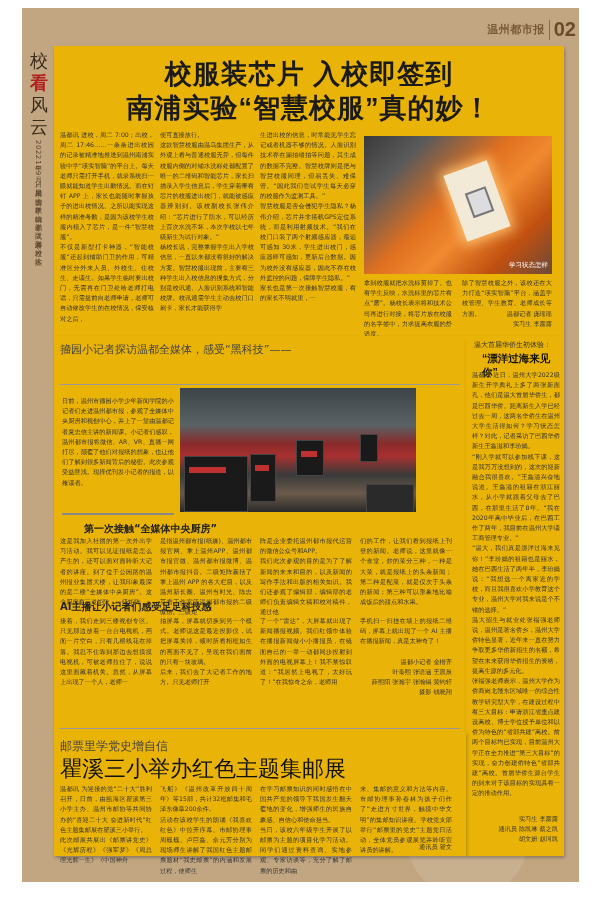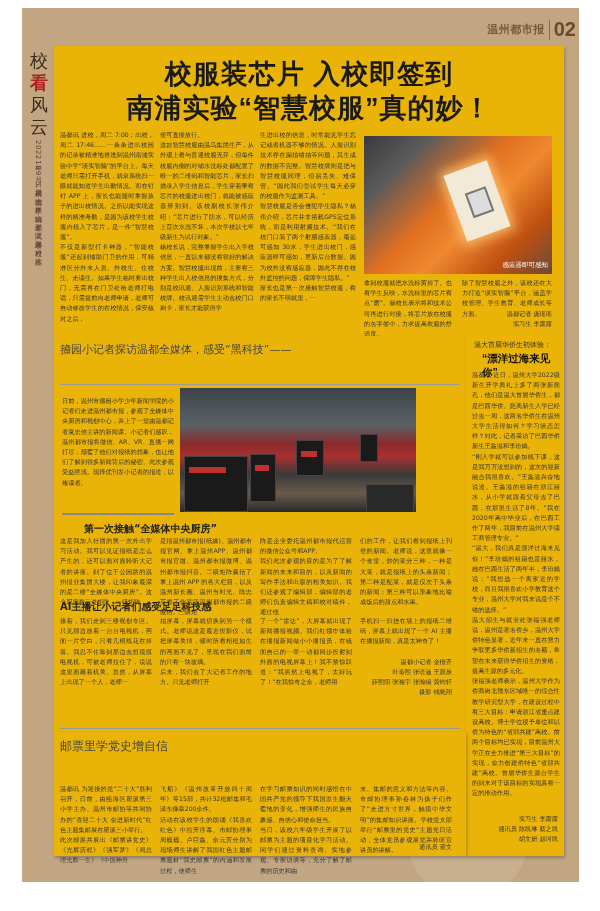--- a/index.html
+++ b/index.html
@@ -70,21 +70,21 @@
 这款智慧校服由温乌集团生产，从外观上看与普通校服无异，但每件校服内侧的对铺水洗标处都配置了唯一的二维码和智能芯片，家长扫描录入学生信息后，学生穿着带有芯片的校服进出校门，就能被感应器辨别到。该校副校长张伟介绍：“芯片进行了防水，可以经历上百次水洗不坏，本次学校以七年级新生为试行对象。”
 杨校长说，完整掌握学生出入学校信息，一直以来都没有很好的解决方案。智慧校服出现前，主要有三种学生出入校信息的搜集方式，分别是校讯通、人脸识别系统和智能校牌。校讯通需学生主动去校门口刷卡，家长才能获得学</div>
   <div class="col" style="left:206px;top:84px;width:96px;height:200px;white-space:pre-line;overflow:hidden;">生进出校的信息，时常能见学生忘记或者机器不够的情况。人脸识别技术存在漏拍错拍等问题，其生成的数据不完整。智慧校牌则是把与智慧校服同理，但易丢失、难保管。“因此我们尝试学生每天必穿的校服作为监测工具。”
 智慧校服是否会侵犯学生隐私？杨伟介绍，芯片并非搭载GPS定位系统，而是利用射频技术。“我们在校门口装了两个射频感应器，最远可感知 30米，学生进出校门，感应器即可感知，更新后台数据。因为校外没有感应器，因此不存在校外监控的问题，保障学生隐私。”
 家长也是第一次接触智慧校服，有的家长不明就里，一</div>
 
   <div class="photo photo-chip">
     <div class="chip-label-box">
         <div class="chip-core"></div>
       </div>
-    <div class="photo-cap">感应器即可感知</div>
+    <div class="photo-cap">学习状态怎样</div>
   </div>
 
   <div class="col" style="left:310px;top:232px;width:88px;white-space:pre-line;">拿到校服就把水洗标剪掉了。也有学生反映，水洗标里的芯片有点“磨”。杨校长表示将和技术公司再进行对接，将芯片放在校服的名字签中，力求提高衣服的舒适度。</div>
   <div class="col" style="left:408px;top:232px;width:90px;white-space:pre-line;">除了智慧校服之外，该校还在大力打造“瑛实智脑”平台，涵盖学校管理、学生教育、老师成长等方面。</div>
   <div class="byline" style="left:408px;top:263px;width:90px;">
     <div>温都记者 庞瑶瑶</div>
     <div>实习生 李露露</div>
   </div>
 </div>
 
@@ -141,20 +141,21 @@
 张福强老师表示，温州大学作为侨商岗北赣东区域唯一的综合性教学研究型大学，在建设过程中有三大目标：申请浙江省重点建设高校、博士学位授予单位和以侨为特色的“省部共建”高校。前两个目标均已实现，目前温州大学正在全力推进“第三大目标”的实现，奋力创建侨特色“省部共建”高校。首届华侨生源台学生的到来对于该目标的实现具有一定的推动作用。</div>
   <div class="byline" style="left:4px;top:478px;width:88px;">
     <div>实习生 李露露</div>
     <div>通讯员 陈凯琳 蔡之凯</div>
     <div>胡文妍 赵珂凯</div>
   </div>
 </div>
 
 <div class="panel panel-bottom">
   <div class="kicker" style="left:6px;top:6px;font-size:12px;">邮票里学党史增自信</div>
+  <div class="h2" style="left:6px;top:22px;font-size:22px;font-weight:normal;">瞿溪三小举办红色主题集邮展</div>
   <div class="col" style="left:6px;top:52px;width:92px;white-space:pre-line;">温都讯 为迎接的党“二十大”胜利召开，日前，由瓯海区瞿溪第三小学主办、温州市邮协等共同协办的“喜迎二十大 奋进新时代”红色主题集邮展在瞿溪三小举行。
 此次邮展共展出《邮票讲党史》《光辉历程》《强军梦》《周总理光辉一生》《中国神舟</div>
   <div class="col" style="left:106px;top:52px;width:92px;white-space:pre-line;">飞船》《温州改革开放四十周年》等15部，共计32框邮集和毛泽东像章200余件。
 活动在该校学生的朗诵《我喜欢红色》中拉开序幕。市邮协理事周巍巍、卢巨鑫、余元芳分别为现场师生讲解了我国红色主题邮票题材“我史邮票”的内涵和发展过程，使师生</div>
   <div class="col" style="left:206px;top:52px;width:92px;white-space:pre-line;">在学习邮票知识的同时感悟在中国共产党的领导下我国发生翻天覆地的变化，增强师生的民族自豪感、自信心和使命担当。
 当日，该校六年级学生开展了以邮票为主题的项目化学习活动。同学们通过资料查询、实地参观、专家访谈等，充分了解了邮票的历史和由</div>
   <div class="col" style="left:306px;top:52px;width:92px;">来、集邮的意义和方法等内容。市邮协理事孙春林为孩子们作了“走进方寸世界，触摸中华文明”的集邮知识讲座。学校党支部举行“邮票里的党史”主题党日活动，全体党员参观展览并聆听宣讲员的讲解。</div>
   <div class="byline" style="left:306px;top:110px;width:92px;">通讯员 瞿文</div>
 </div>
 

